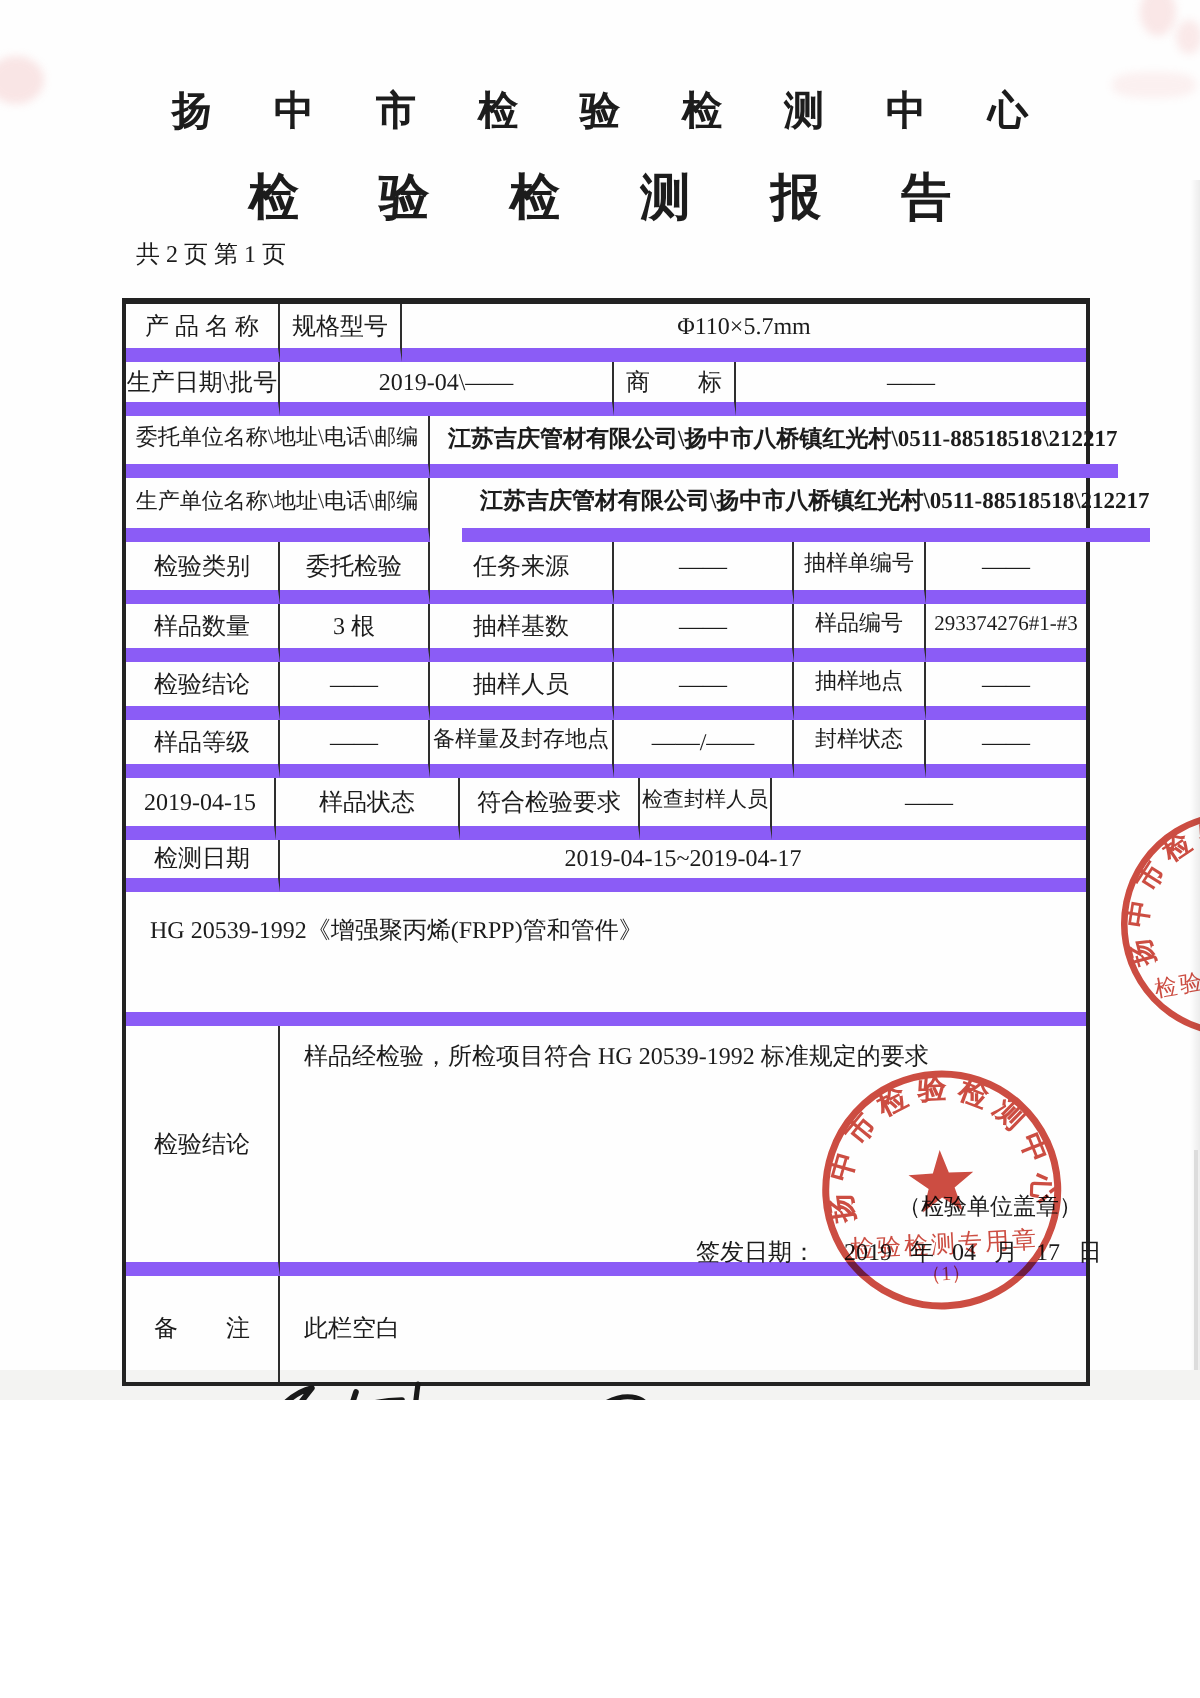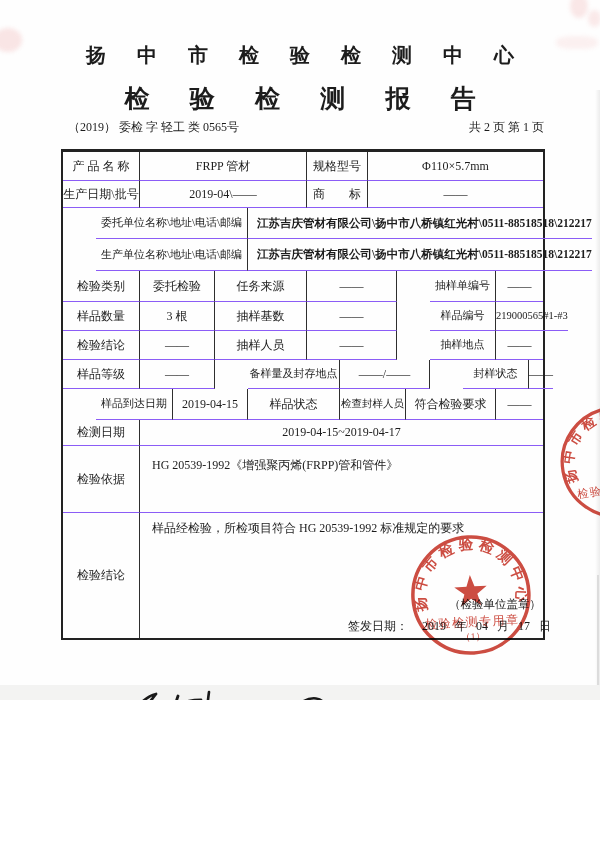--- a/index.html
+++ b/index.html
@@ -11,33 +11,33 @@
        font-size:20px;font-weight:bold;letter-spacing:13px;padding-left:13px;box-sizing:border-box;}
   .title{position:absolute;top:82px;left:0;width:100%;text-align:center;
        font-size:25px;font-weight:bold;letter-spacing:17px;padding-left:17px;box-sizing:border-box;}
   .meta{position:absolute;top:119px;left:0;width:100%;box-sizing:border-box;
        padding:0 56px 0 68px;display:flex;justify-content:space-between;font-size:12px;}
 
   
   .tbl{position:absolute;left:61px;top:149px;width:484px;box-sizing:border-box;
        border:2px solid #222;border-top-width:3px;background:transparent;}
   .tr{display:flex;width:100%;}
-  .td{box-sizing:border-box;border-right:1px solid #2e2e2e;border-bottom:1px solid #8b5cf6;
+  .td{box-sizing:border-box;border-right:1px solid #2e2e2e;border-bottom:7px solid #8b5cf6;
       display:flex;align-items:center;justify-content:center;font-size:12px;
       text-align:center;line-height:1.25;overflow:visible;white-space:nowrap;}
   .tr .td:last-child{border-right:none;}
   .tr:last-child .td{border-bottom:none;}
   .w77{flex:0 0 77px;} .w167{flex:0 0 167px;} .w61{flex:0 0 61px;} .w152{flex:0 0 152px;}
   .w75{flex:0 0 75px;} .w92{flex:0 0 92px;} .w90{flex:0 0 90px;} .w66{flex:0 0 66px;}
   .grow{flex:1 1 auto;}
-  .h29{height:29px;} .h27{height:27px;} .h31{height:31px;} .h32{height:32px;}
+  .h29{height:29px;} .h27{height:27px;} .h31{height:31px;} .h32{height:32px;gap:16px;}
   .h26{height:26px;} .h67{height:67px;} .h125{height:125px;} .h53{height:53px;}
   .left{justify-content:flex-start;text-align:left;padding-left:9px;font-family:Liberation Serif, serif;}
   .bold{font-weight:600;}
-  .fs11{font-size:11px;margin-left:33px;} .fs115{font-size:11.5px;} .fs105{font-size:10.5px;}
+  .fs11{font-size:11px;} .fs115{font-size:11.5px;} .fs105{font-size:10.5px;}
   .topal{align-items:flex-start;padding-top:12px;}
   .rel{position:relative;display:block;}
   .concl-text{position:absolute;top:8px;left:12px;font-size:12px;white-space:nowrap;}
   .seal-note{position:absolute;top:84px;right:2px;font-size:11.5px;}
   .issue-line{position:absolute;top:106px;right:-8px;font-size:12px;word-spacing:6px;}
   .issue-line .lbl{margin-right:14px;word-spacing:0;}
 
   
   .sig-label{position:absolute;font-size:13px;color:#222;font-weight:bold;}
   .sig{position:absolute;}
@@ -68,28 +68,26 @@
   <div class="blob tr1"></div>
   <div class="blob tr2"></div>
   <div class="blob tr3"></div>
   <div class="right-shade"></div>
   <div class="right-line"></div>
   <div class="bottom-shade"></div>
 
   <div class="org">扬 中 市 检 验 检 测 中 心</div>
   <div class="title">检 验 检 测 报 告</div>
   <div class="meta">
-    <span>（2019） 委检 字 轻工 类 0565号</span>
     <span>共 2 页 第 1 页</span>
   </div>
 
   <div class="tbl">
     <div class="tr h29">
       <div class="td w77">产 品 名 称</div>
-      <div class="td w167">FRPP 管材</div>
       <div class="td w61">规格型号</div>
       <div class="td grow">Φ110×5.7mm</div>
     </div>
     <div class="tr h27">
       <div class="td w77">生产日期\批号</div>
       <div class="td w167">2019-04\——</div>
       <div class="td w61">商　　标</div>
       <div class="td grow">——</div>
     </div>
     <div class="tr h31">
@@ -107,61 +105,63 @@
       <div class="td w90">——</div>
       <div class="td w66 fs11">抽样单编号</div>
       <div class="td grow">——</div>
     </div>
     <div class="tr h29">
       <div class="td w77">样品数量</div>
       <div class="td w75">3 根</div>
       <div class="td w92">抽样基数</div>
       <div class="td w90">——</div>
       <div class="td w66 fs11">样品编号</div>
-      <div class="td grow fs105">219000565#1-#3</div>
+      <div class="td grow fs105">293374276#1-#3</div>
     </div>
     <div class="tr h29">
       <div class="td w77">检验结论</div>
       <div class="td w75">——</div>
       <div class="td w92">抽样人员</div>
       <div class="td w90">——</div>
       <div class="td w66 fs11">抽样地点</div>
       <div class="td grow">——</div>
     </div>
     <div class="tr h29">
       <div class="td w77">样品等级</div>
       <div class="td w75">——</div>
       <div class="td w92 fs11">备样量及封存地点</div>
       <div class="td w90">——/——</div>
       <div class="td w66 fs11">封样状态</div>
       <div class="td grow">——</div>
     </div>
     <div class="tr h31">
-      <div class="td w77 fs11">样品到达日期</div>
       <div class="td w75">2019-04-15</div>
       <div class="td w92">样品状态</div>
+      <div class="td w90">符合检验要求</div>
       <div class="td w66 fs105">检查封样人员</div>
-      <div class="td w90">符合检验要求</div>
       <div class="td grow">——</div>
     </div>
     <div class="tr h26">
       <div class="td w77">检测日期</div>
       <div class="td grow">2019-04-15~2019-04-17</div>
     </div>
     <div class="tr h67">
-      <div class="td w77">检验依据</div>
       <div class="td grow left topal" style="padding-left:12px;">HG 20539-1992《增强聚丙烯(FRPP)管和管件》</div>
     </div>
     <div class="tr h125">
       <div class="td w77">检验结论</div>
       <div class="td grow rel">
         <span class="concl-text">样品经检验，所检项目符合 HG 20539-1992 标准规定的要求</span>
         <span class="seal-note">（检验单位盖章）</span>
         <span class="issue-line"><span class="lbl">签发日期：</span><span>2019 年 04 月 17 日</span></span>
       </div>
+    </div>
+    <div class="tr h53">
+      <div class="td w77">备　　注</div>
+      <div class="td grow left" style="padding-left:12px;">此栏空白</div>
     </div>
   </div>
 
   <span class="sig-label" style="left:75px;top:708px;">签　发：</span>
   <span class="sig" style="left:116px;top:684px;" aria-label="张轶">
     <svg width="135" height="58" viewBox="0 0 135 58">
       <path d="M10,40 C18,24 30,12 40,10 C32,20 24,30 28,36 C32,41 40,34 36,44 C33,50 24,50 20,47" stroke-width="2.8"></path>
       <path d="M6,28 C18,22 32,20 46,23" stroke-width="2.6"></path>
       <path d="M62,12 C58,24 54,38 51,50" stroke-width="2.8"></path>
       <path d="M53,24 C65,18 77,16 85,16 C77,28 73,40 81,48 C89,54 101,44 109,34" stroke-width="2.8"></path>

